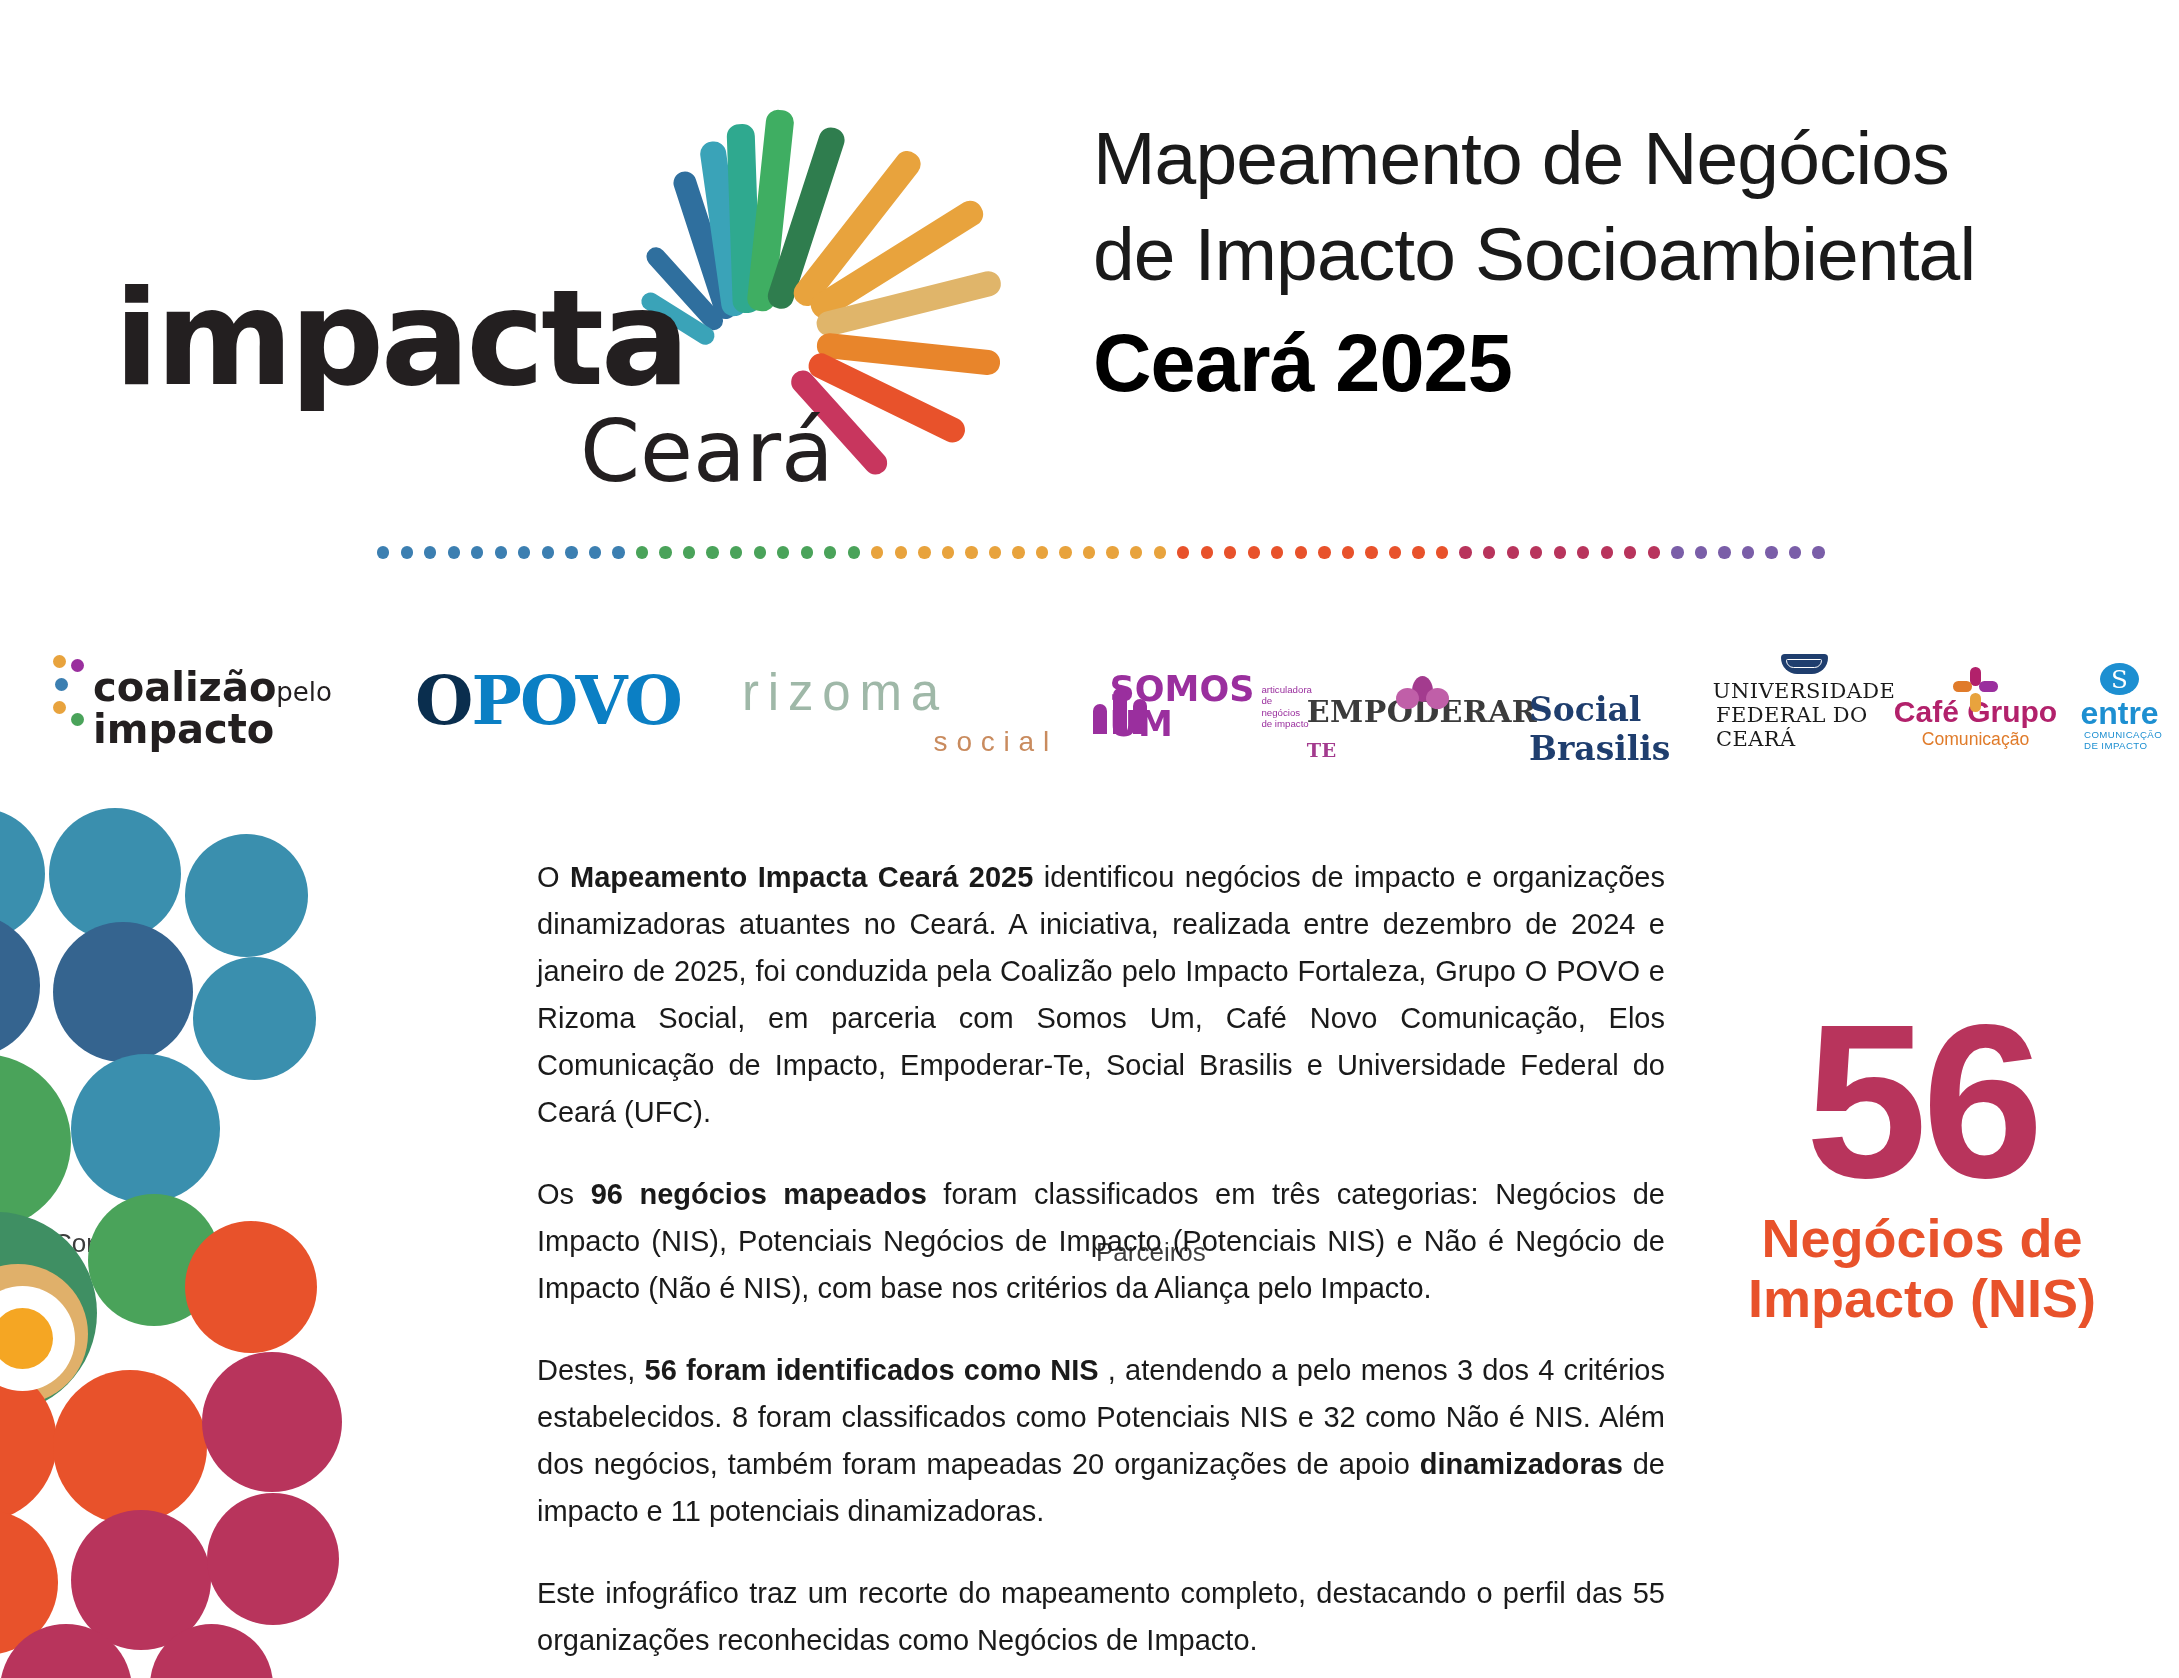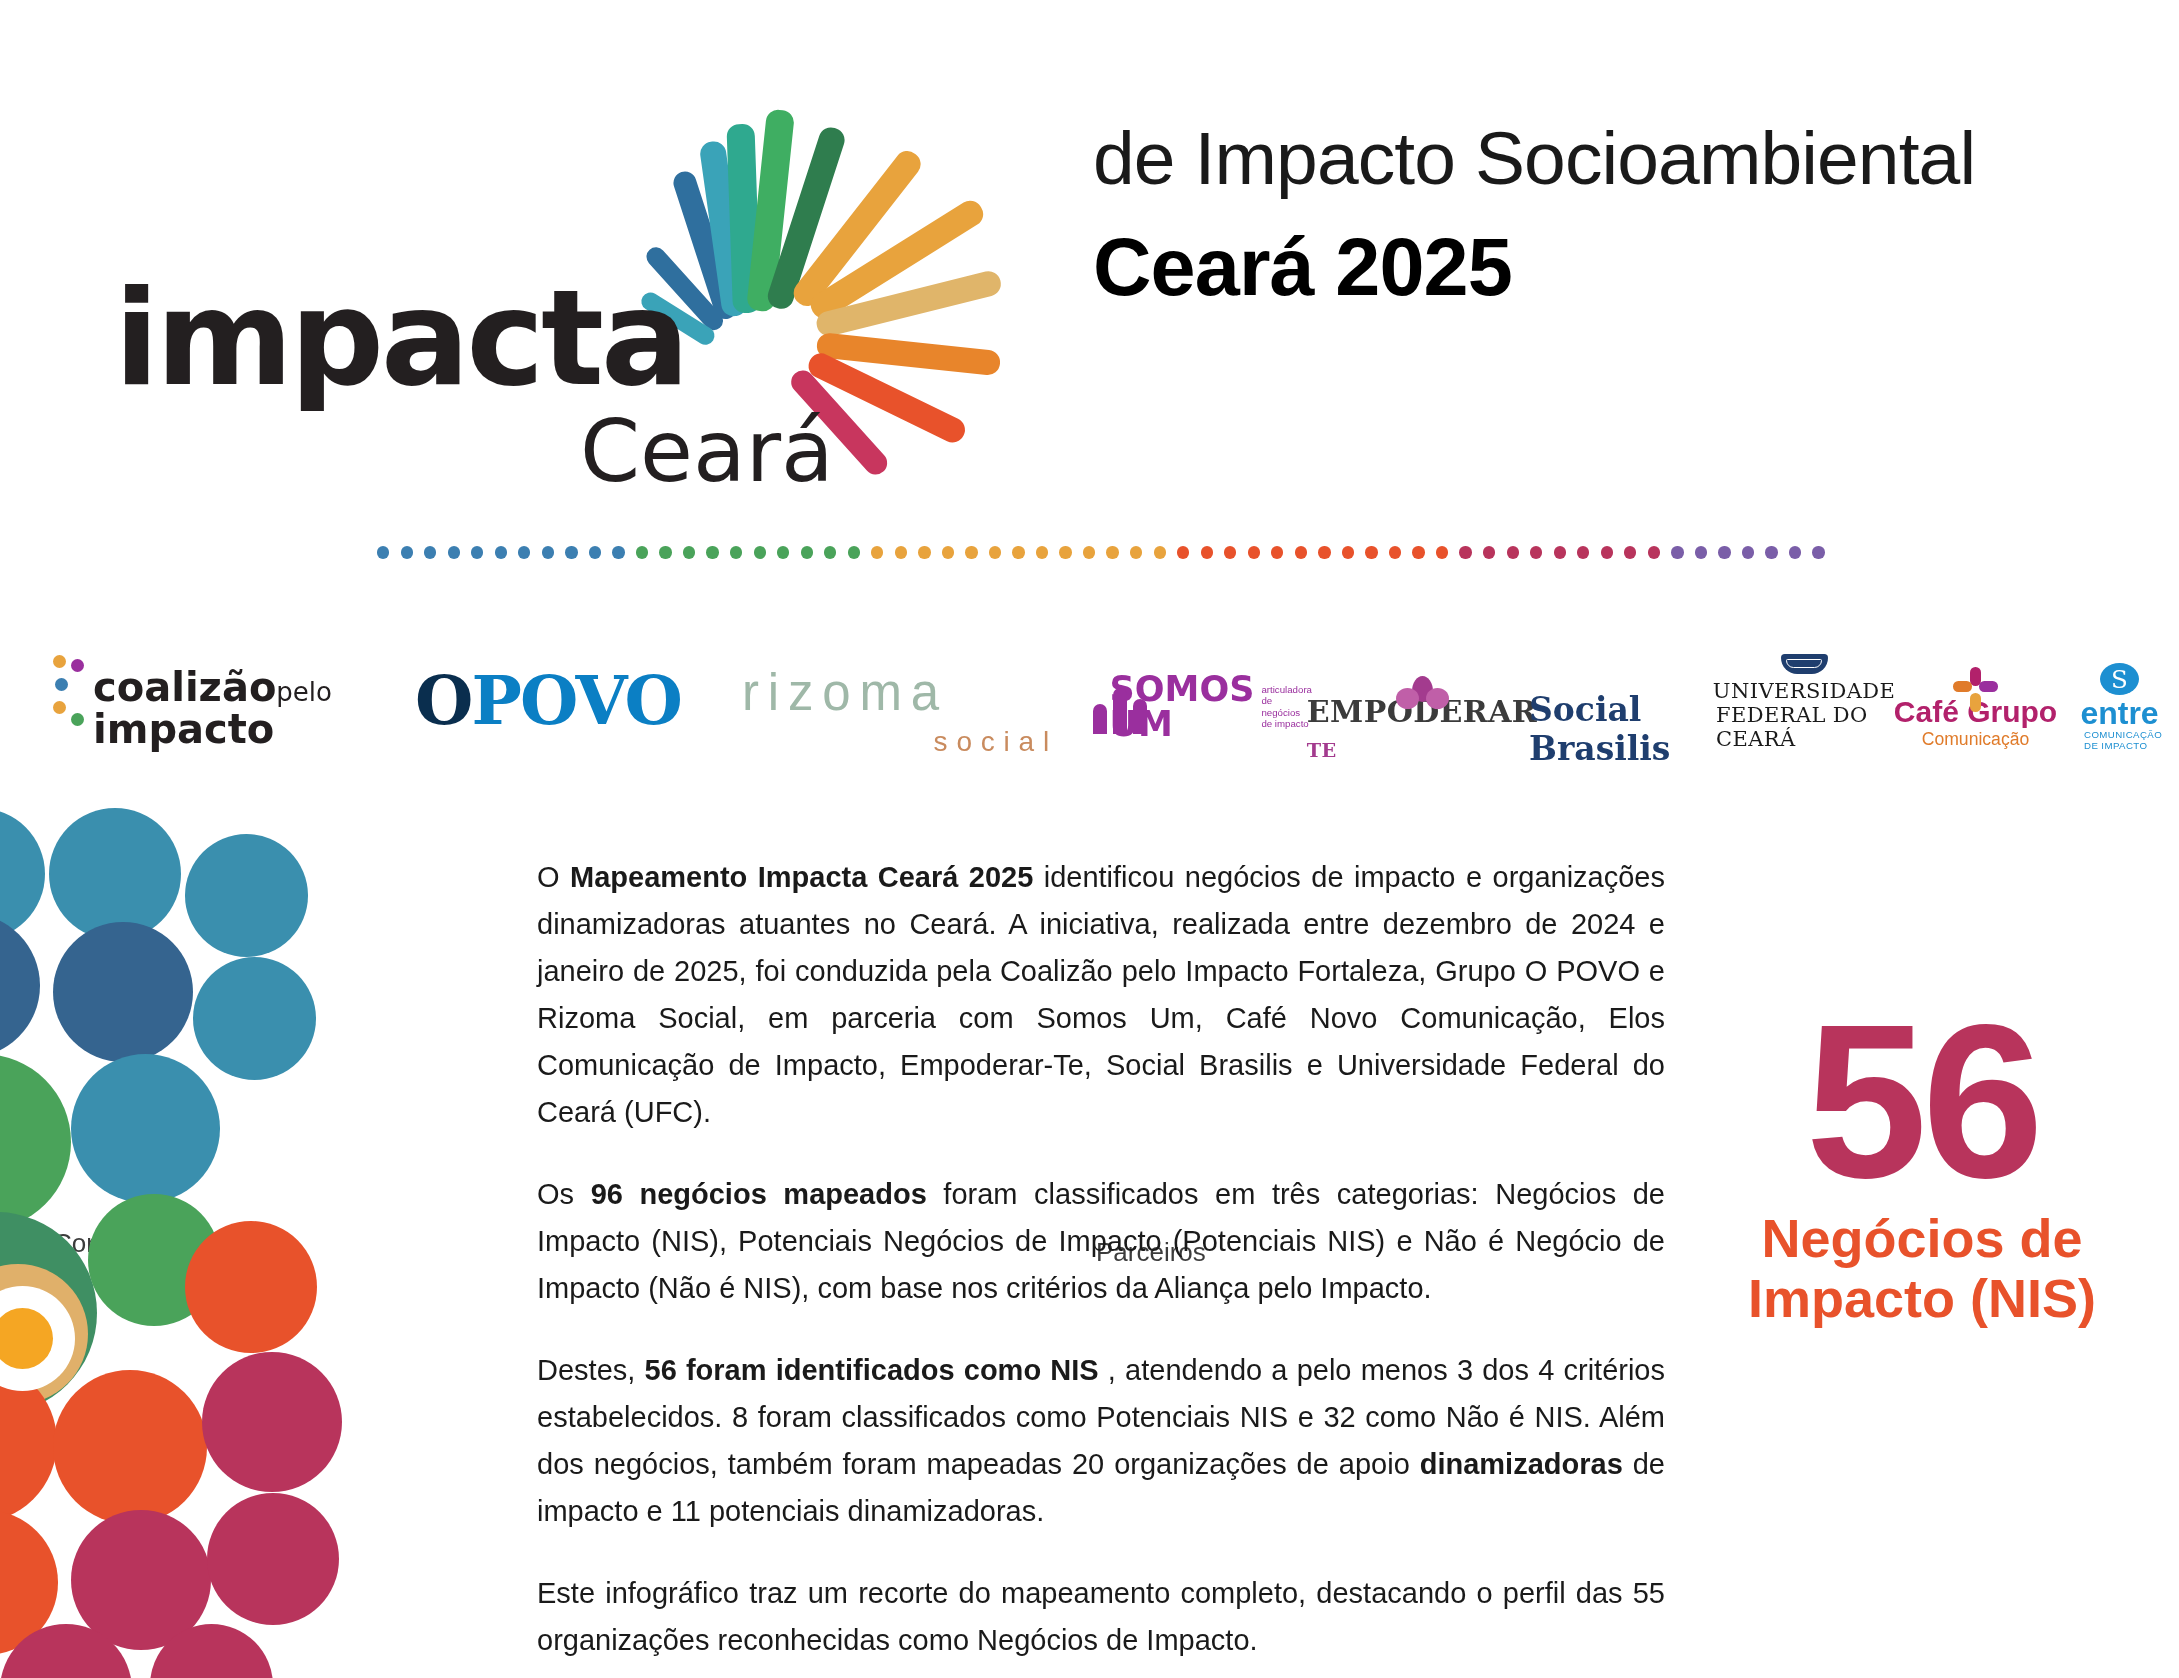--- a/index.html
+++ b/index.html
@@ -268,20 +268,21 @@
           <div class="ray" style="left: 116px; top: 225px; width: 171px; height: 24.6px; background: rgb(232, 82, 43); transform: rotate(26deg);"></div>
           <div class="ray" style="left: 101px; top: 239px; width: 132px; height: 23px; background: rgb(200, 54, 94); transform: rotate(48deg);"></div>
           <div class="ray" style="left: 26px; top: 195px; width: 105px; height: 19.3px; background: rgb(47, 111, 158); transform: rotate(-132deg);"></div>
           <div class="ray" style="left: 19.3px; top: 209px; width: 83px; height: 17.6px; background: rgb(58, 163, 184); transform: rotate(-148deg);"></div>
         </div>
       <div class="logo-word">impacta</div>
       <div class="logo-sub">Ceará</div>
     </div>
 
     <div class="title-block">
+      <div class="title-line">Mapeamento de Negócios</div>
       <div class="title-line">de Impacto Socioambiental</div>
       <div class="title-strong">Ceará 2025</div>
     </div>
 
     <div class="dots" id="dots">
         <span class="dot" style="background: rgb(60, 127, 177);"></span>
         <span class="dot" style="background: rgb(60, 127, 177);"></span>
         <span class="dot" style="background: rgb(60, 127, 177);"></span>
         <span class="dot" style="background: rgb(60, 127, 177);"></span>
         <span class="dot" style="background: rgb(60, 127, 177);"></span>

